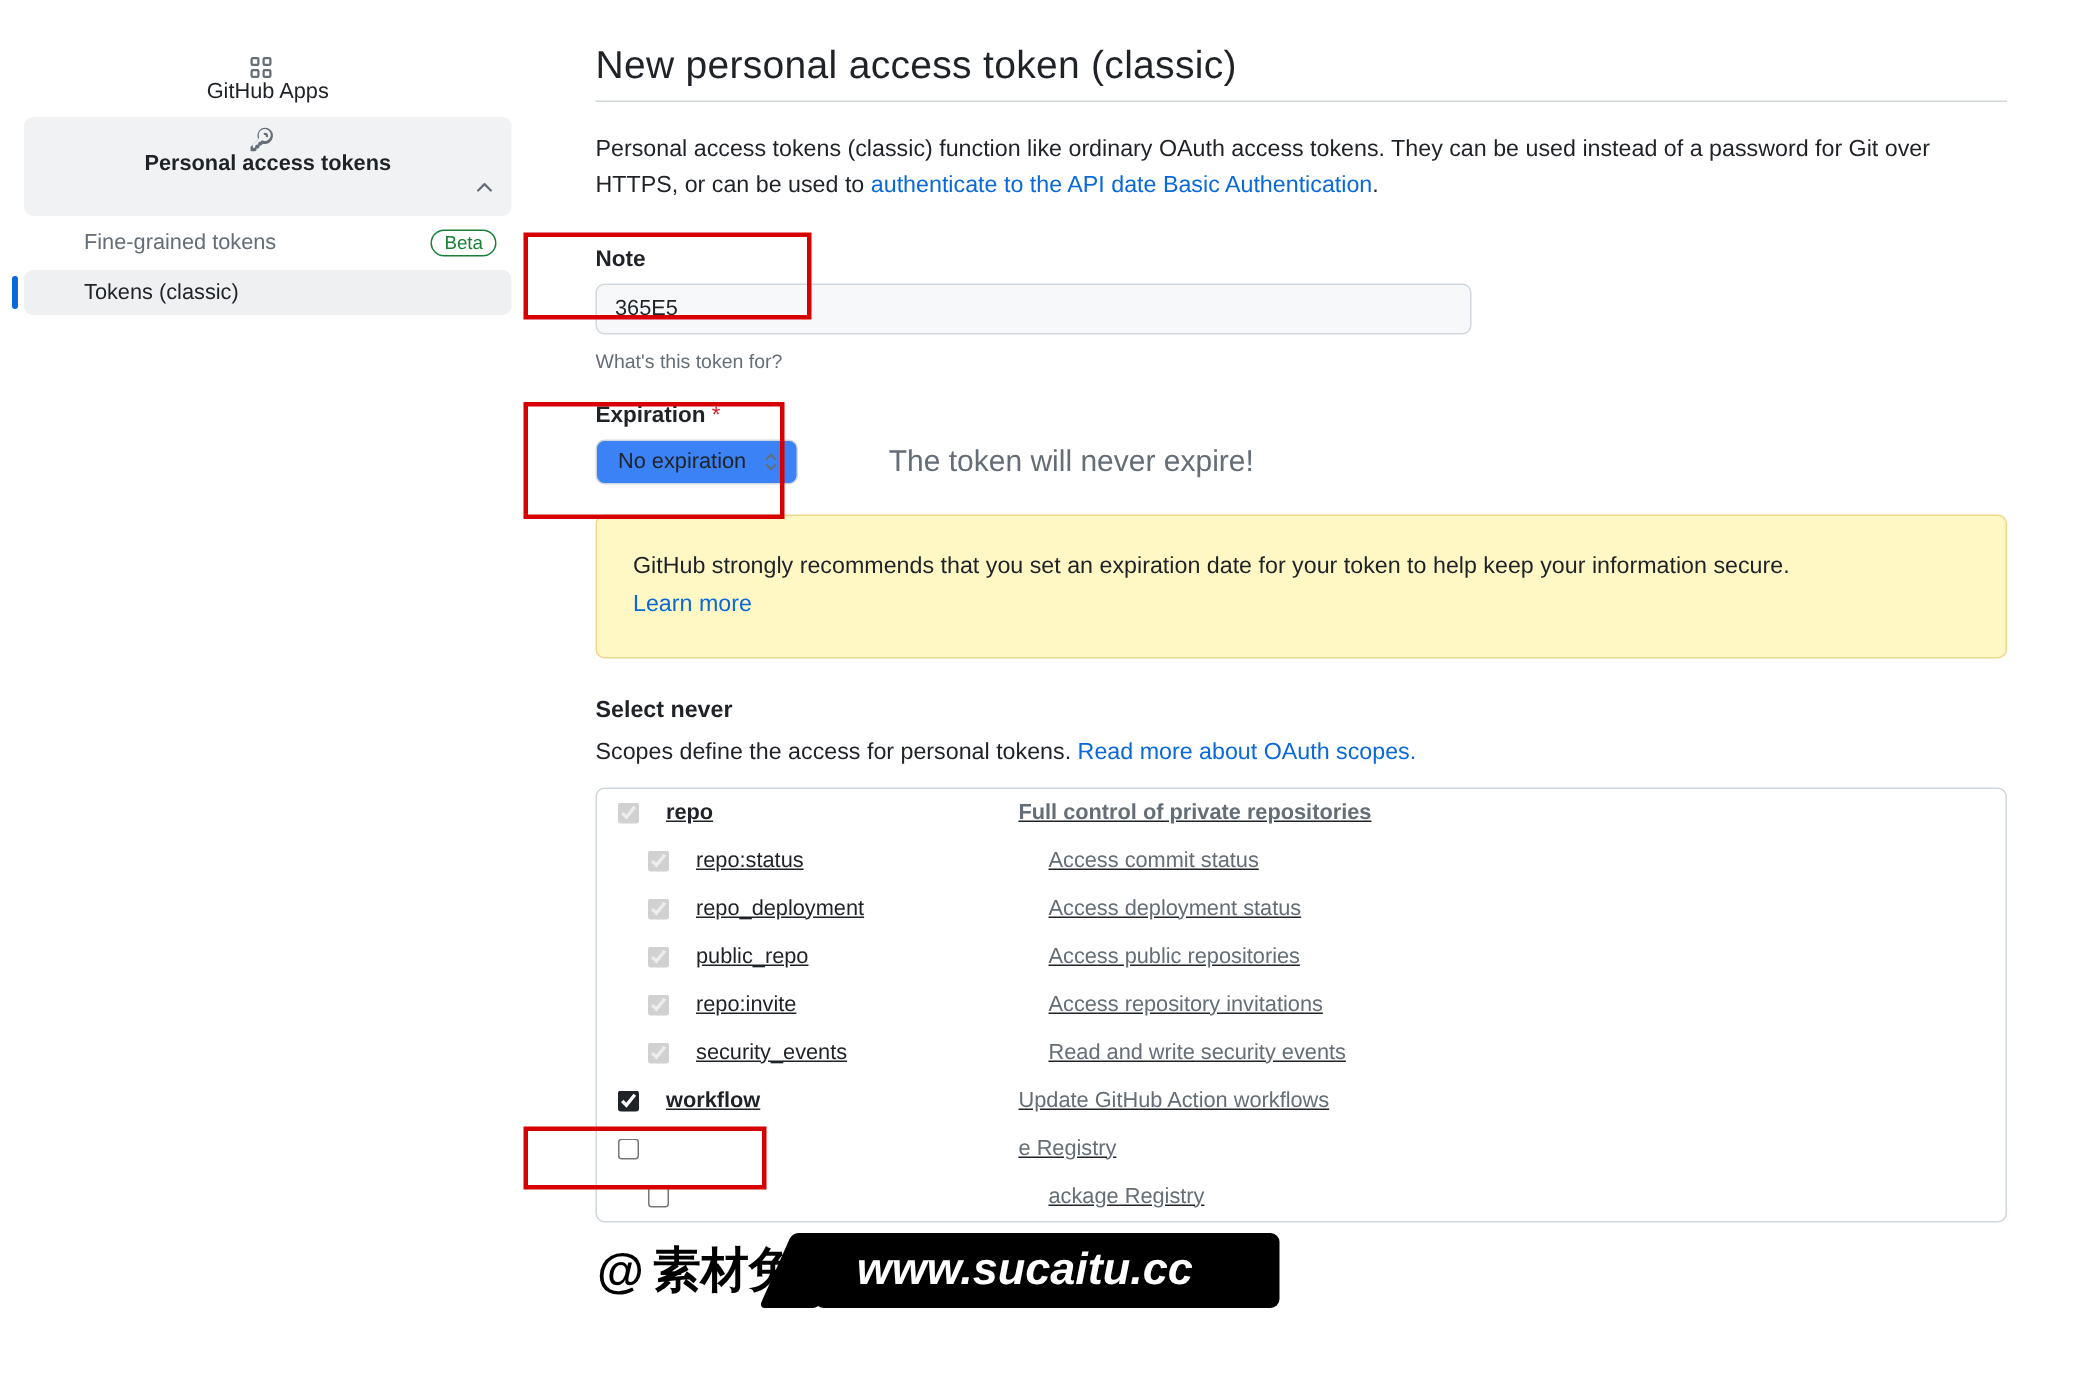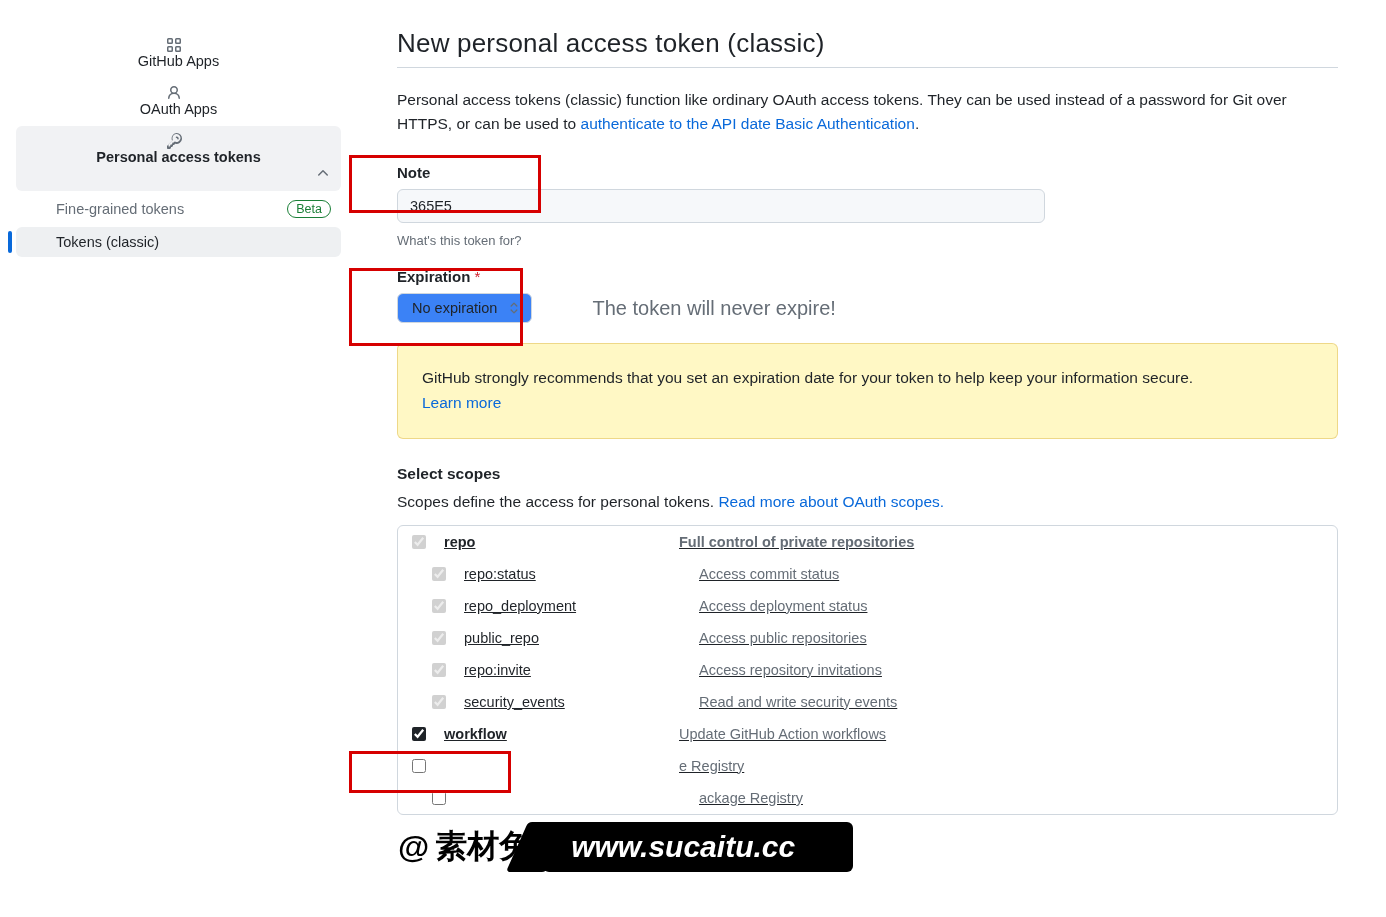--- a/index.html
+++ b/index.html
@@ -16,21 +16,21 @@
 .sidebar-subitem.selected { background: #eef0f2; color: #1f2328; }
 .sidebar-subitem.selected::before { content: ''; position: absolute; left: -8px; top: 4px; bottom: 4px; width: 4px; background: #0969da; border-radius: 2px; }
 .badge { margin-left: auto; border: 1px solid #1a7f37; color: #1a7f37; border-radius: 20px; padding: 1px 8px; font-size: 12.5px; font-weight: 500; }
 .main { flex: 1; padding: 28px 48px 28px 48px; }
 .page-title { font-size: 26px; font-weight: 400; letter-spacing: 0.2px; padding-bottom: 8px; border-bottom: 1px solid #d0d7de; margin-bottom: 20px; }
 .intro { font-size: 15.5px; line-height: 1.55; color: #1f2328; margin-bottom: 28px; }
 .link { color: #0969da; text-decoration: none; }
 .form-group { margin-bottom: 20px; }
 .form-label { display: block; font-size: 15px; font-weight: 600; margin-bottom: 8px; }
 .required { color: #cf222e; font-weight: normal; }
-.text-input { width: 648px; padding: 8px 12px; font-size: 14.5px; border: 1px solid #d0d7de; border-radius: 6px; background: #f6f8fa; color: #1f2328; }
+.text-input { width: 584px; padding: 8px 12px; font-size: 14.5px; border: 1px solid #d0d7de; border-radius: 6px; background: #f6f8fa; color: #1f2328; }
 .helper { font-size: 13px; color: #656d76; margin-top: 10px; }
 .select-wrap { display: inline-flex; align-items: center; padding: 6px 10px 6px 14px; border: 1px solid #d0d7de; border-radius: 6px; background: #3b82f6; font-size: 14.5px; cursor: pointer; }
 .select-wrap .sort-icon { margin-left: 10px; display: inline-flex; }
 .exp-row { display: flex; align-items: center; gap: 16px; }
 .exp-hint { font-size: 20px; color: #656d76; margin-left: 44px; }
 .warning-box { background: #fff8c5; border: 1px solid rgba(212,167,44,0.4); border-radius: 6px; padding: 22px 24px; font-size: 15.5px; line-height: 1.6; margin-top: 20px; margin-bottom: 26px; }
 .section-heading { font-size: 15.5px; font-weight: 600; margin-bottom: 10px; }
 .section-sub { font-size: 15.5px; margin-bottom: 14px; }
 .scope-table { border: 1px solid #d0d7de; border-radius: 6px; overflow: hidden; }
 .scope-row { display: flex; align-items: center; padding: 8px 14px; font-size: 14.5px; text-decoration: underline; }
@@ -56,28 +56,20 @@
 <div class="container">
   <nav class="sidebar">
     <div class="sidebar-item">
       <span class="icon">
         <svg viewBox="0 0 16 16" width="16" height="16">
             <path d="M1 2.5A1.5 1.5 0 0 1 2.5 1h3A1.5 1.5 0 0 1 7 2.5v3A1.5 1.5 0 0 1 5.5 7h-3A1.5 1.5 0 0 1 1 5.5ZM2.5 2.5v3h3v-3ZM9 2.5A1.5 1.5 0 0 1 10.5 1h3A1.5 1.5 0 0 1 15 2.5v3A1.5 1.5 0 0 1 13.5 7h-3A1.5 1.5 0 0 1 9 5.5Zm1.5 0v3h3v-3ZM1 10.5A1.5 1.5 0 0 1 2.5 9h3A1.5 1.5 0 0 1 7 10.5v3A1.5 1.5 0 0 1 5.5 15h-3A1.5 1.5 0 0 1 1 13.5Zm1.5 0v3h3v-3ZM9 10.5A1.5 1.5 0 0 1 10.5 9h3a1.5 1.5 0 0 1 1.5 1.5v3a1.5 1.5 0 0 1-1.5 1.5h-3A1.5 1.5 0 0 1 9 13.5Zm1.5 0v3h3v-3Z"></path>
           </svg>
       </span>
       <span>GitHub Apps</span>
     </div>
-    <div class="sidebar-item">
-      <span class="icon">
-        <svg viewBox="0 0 16 16" width="16" height="16">
-            <path d="M10.561 8.073a6.005 6.005 0 0 1 3.432 5.142.75.75 0 1 1-1.498.07 4.5 4.5 0 0 0-8.99 0 .75.75 0 0 1-1.498-.07 6.004 6.004 0 0 1 3.431-5.142 3.999 3.999 0 1 1 5.123 0ZM10.5 5a2.5 2.5 0 1 0-5 0 2.5 2.5 0 0 0 5 0Z"></path>
-          </svg>
-      </span>
-      <span>OAuth Apps</span>
-    </div>
     <div class="sidebar-item active">
       <span class="icon">
         <svg viewBox="0 0 16 16" width="16" height="16">
             <path d="M10.5 0a5.499 5.499 0 1 1-1.288 10.848l-.932.932a.749.749 0 0 1-.53.22H7v.75a.749.749 0 0 1-.22.53l-.5.5a.749.749 0 0 1-.53.22H5v.75a.749.749 0 0 1-.22.53l-.5.5a.749.749 0 0 1-.53.22h-2A.75.75 0 0 1 1 15.25v-2a.749.749 0 0 1 .22-.53l4.932-4.932A5.5 5.5 0 0 1 10.5 0Zm-4 5.5c0 .53.1 1.036.282 1.5L2.5 11.28v2.22h1.22l.5-.5V12.25a.75.75 0 0 1 .75-.75h.75l.5-.5V10.25a.75.75 0 0 1 .75-.75h.75l.932-.932A4 4 0 1 0 6.5 5.5Zm4-2a.75.75 0 0 0 0 1.5.75.75 0 0 1 .75.75.75.75 0 0 0 1.5 0A2.25 2.25 0 0 0 10.5 3.5Z"></path>
           </svg>
       </span>
       <span>Personal access tokens</span>
       <span class="chevron">
         <svg viewBox="0 0 16 16" width="16" height="16" fill="#656d76">
             <path d="M3.22 10.53a.749.749 0 0 1 0-1.06l4.25-4.25a.749.749 0 0 1 1.06 0l4.25 4.25a.749.749 0 1 1-1.06 1.06L8 6.81l-3.72 3.72a.749.749 0 0 1-1.06 0Z"></path>
@@ -120,21 +112,21 @@
         </div>
         <span class="exp-hint">The token will never expire!</span>
       </div>
     </div>
 
     <div class="warning-box">
       <span>GitHub strongly recommends that you set an expiration date for your token to help keep your information secure.</span>
       <div><a class="link">Learn more</a></div>
     </div>
 
-    <div class="section-heading">Select scopes</div>
+    <div class="section-heading">Select never</div>
     <div class="section-sub">
       <span>Scopes define the access for personal tokens. </span><a class="link">Read more about OAuth scopes.</a>
     </div>
 
     <div class="scope-table">
       <div class="scope-row group-head">
         <span class="scope-check">
             <input type="checkbox" checked="" disabled="" style="">
           </span>
         <span class="scope-name">repo</span>

